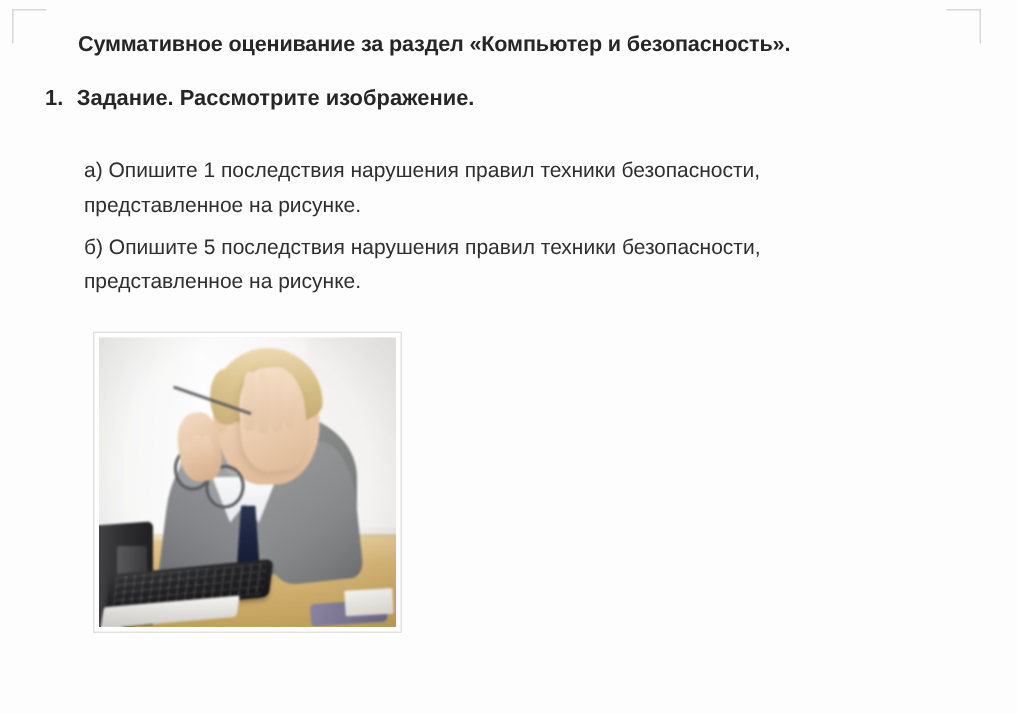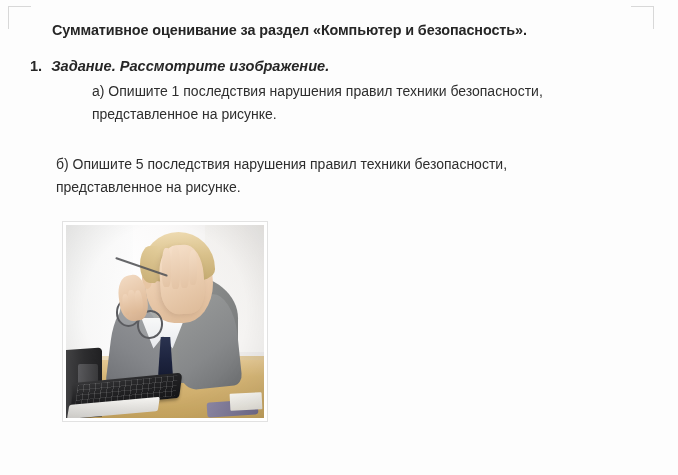--- a/index.html
+++ b/index.html
@@ -60,32 +60,31 @@
   }
   .task-num {
     font-size: 14.6px;
     font-weight: bold;
     color: #262626;
   }
   .task-text {
     font-size: 14.6px;
     font-weight: bold;
     color: #262626;
-    font-style: italic;
   }
 
   .question {
     position: absolute;
     left: 56px;
     width: 578px;
     font-size: 14px;
     line-height: 1.62;
     color: #2e2e2e;
   }
-  .q-a { top: 80px; margin-left: 36px; }
+  .q-a { top: 102px; }
   .q-b { top: 153px; }
 
   .q-line { white-space: nowrap; display: block; }
 
   
   .photo-frame {
     position: absolute;
     left: 62px;
     top: 221px;
     width: 206px;

